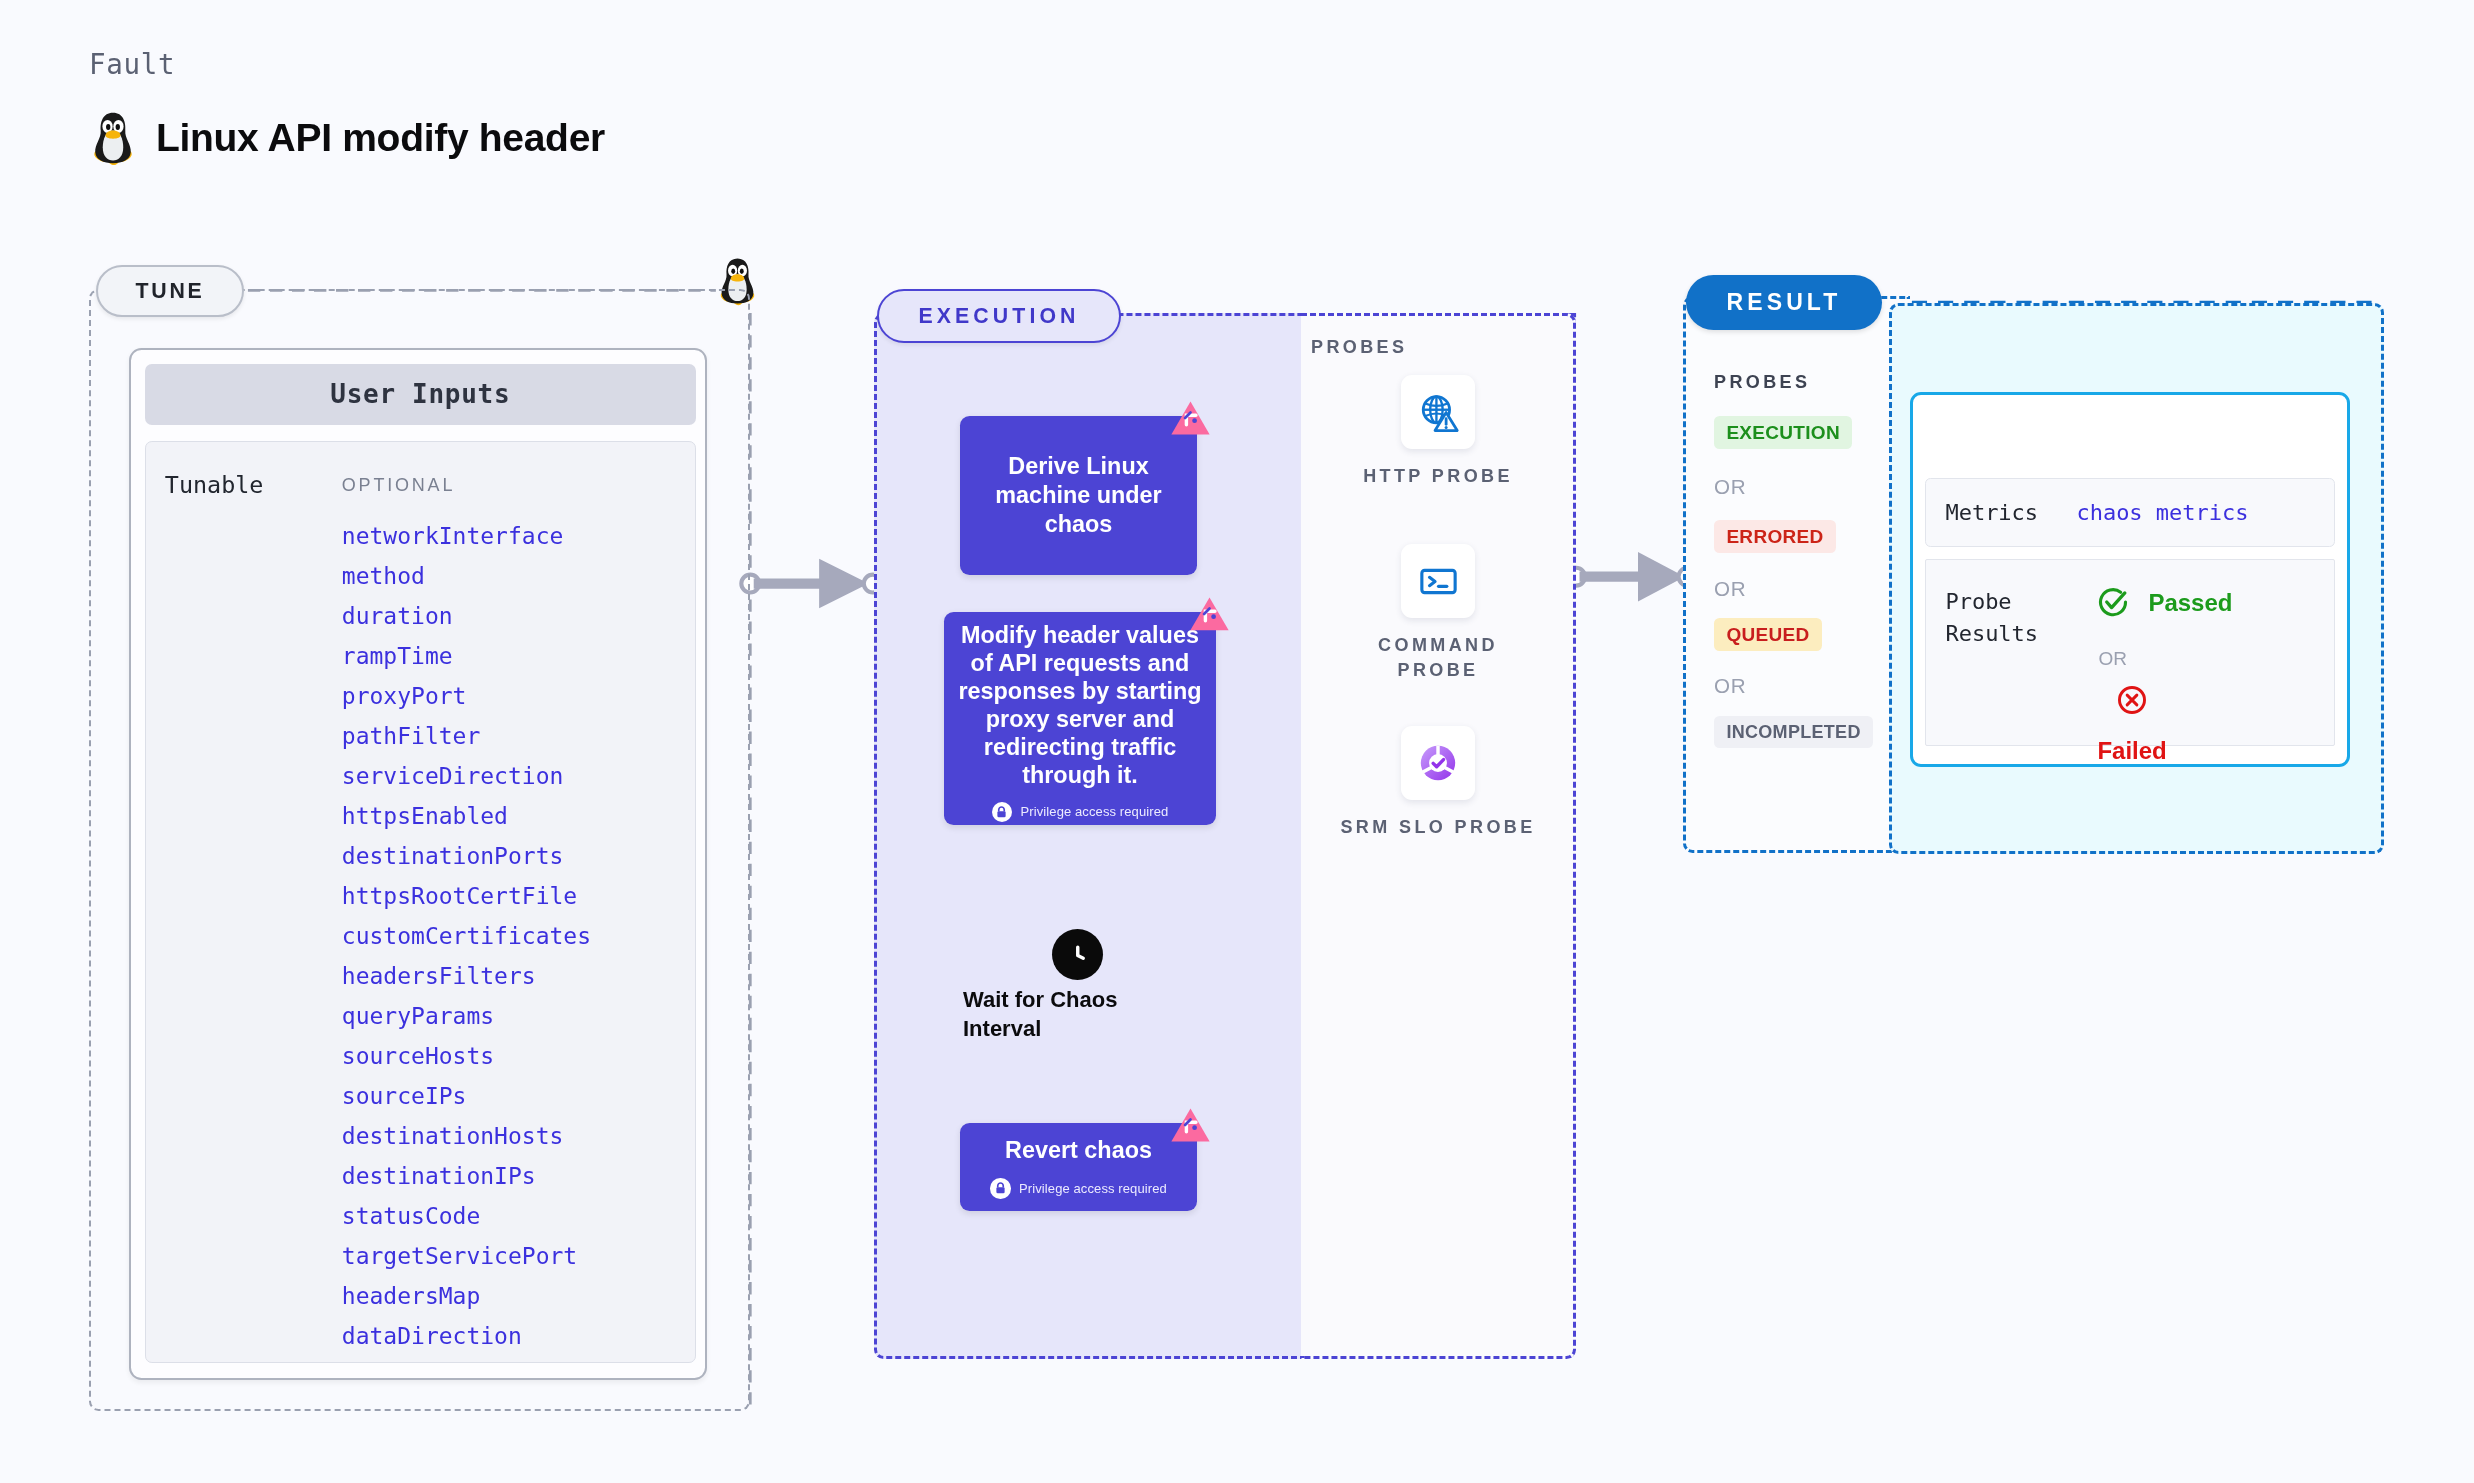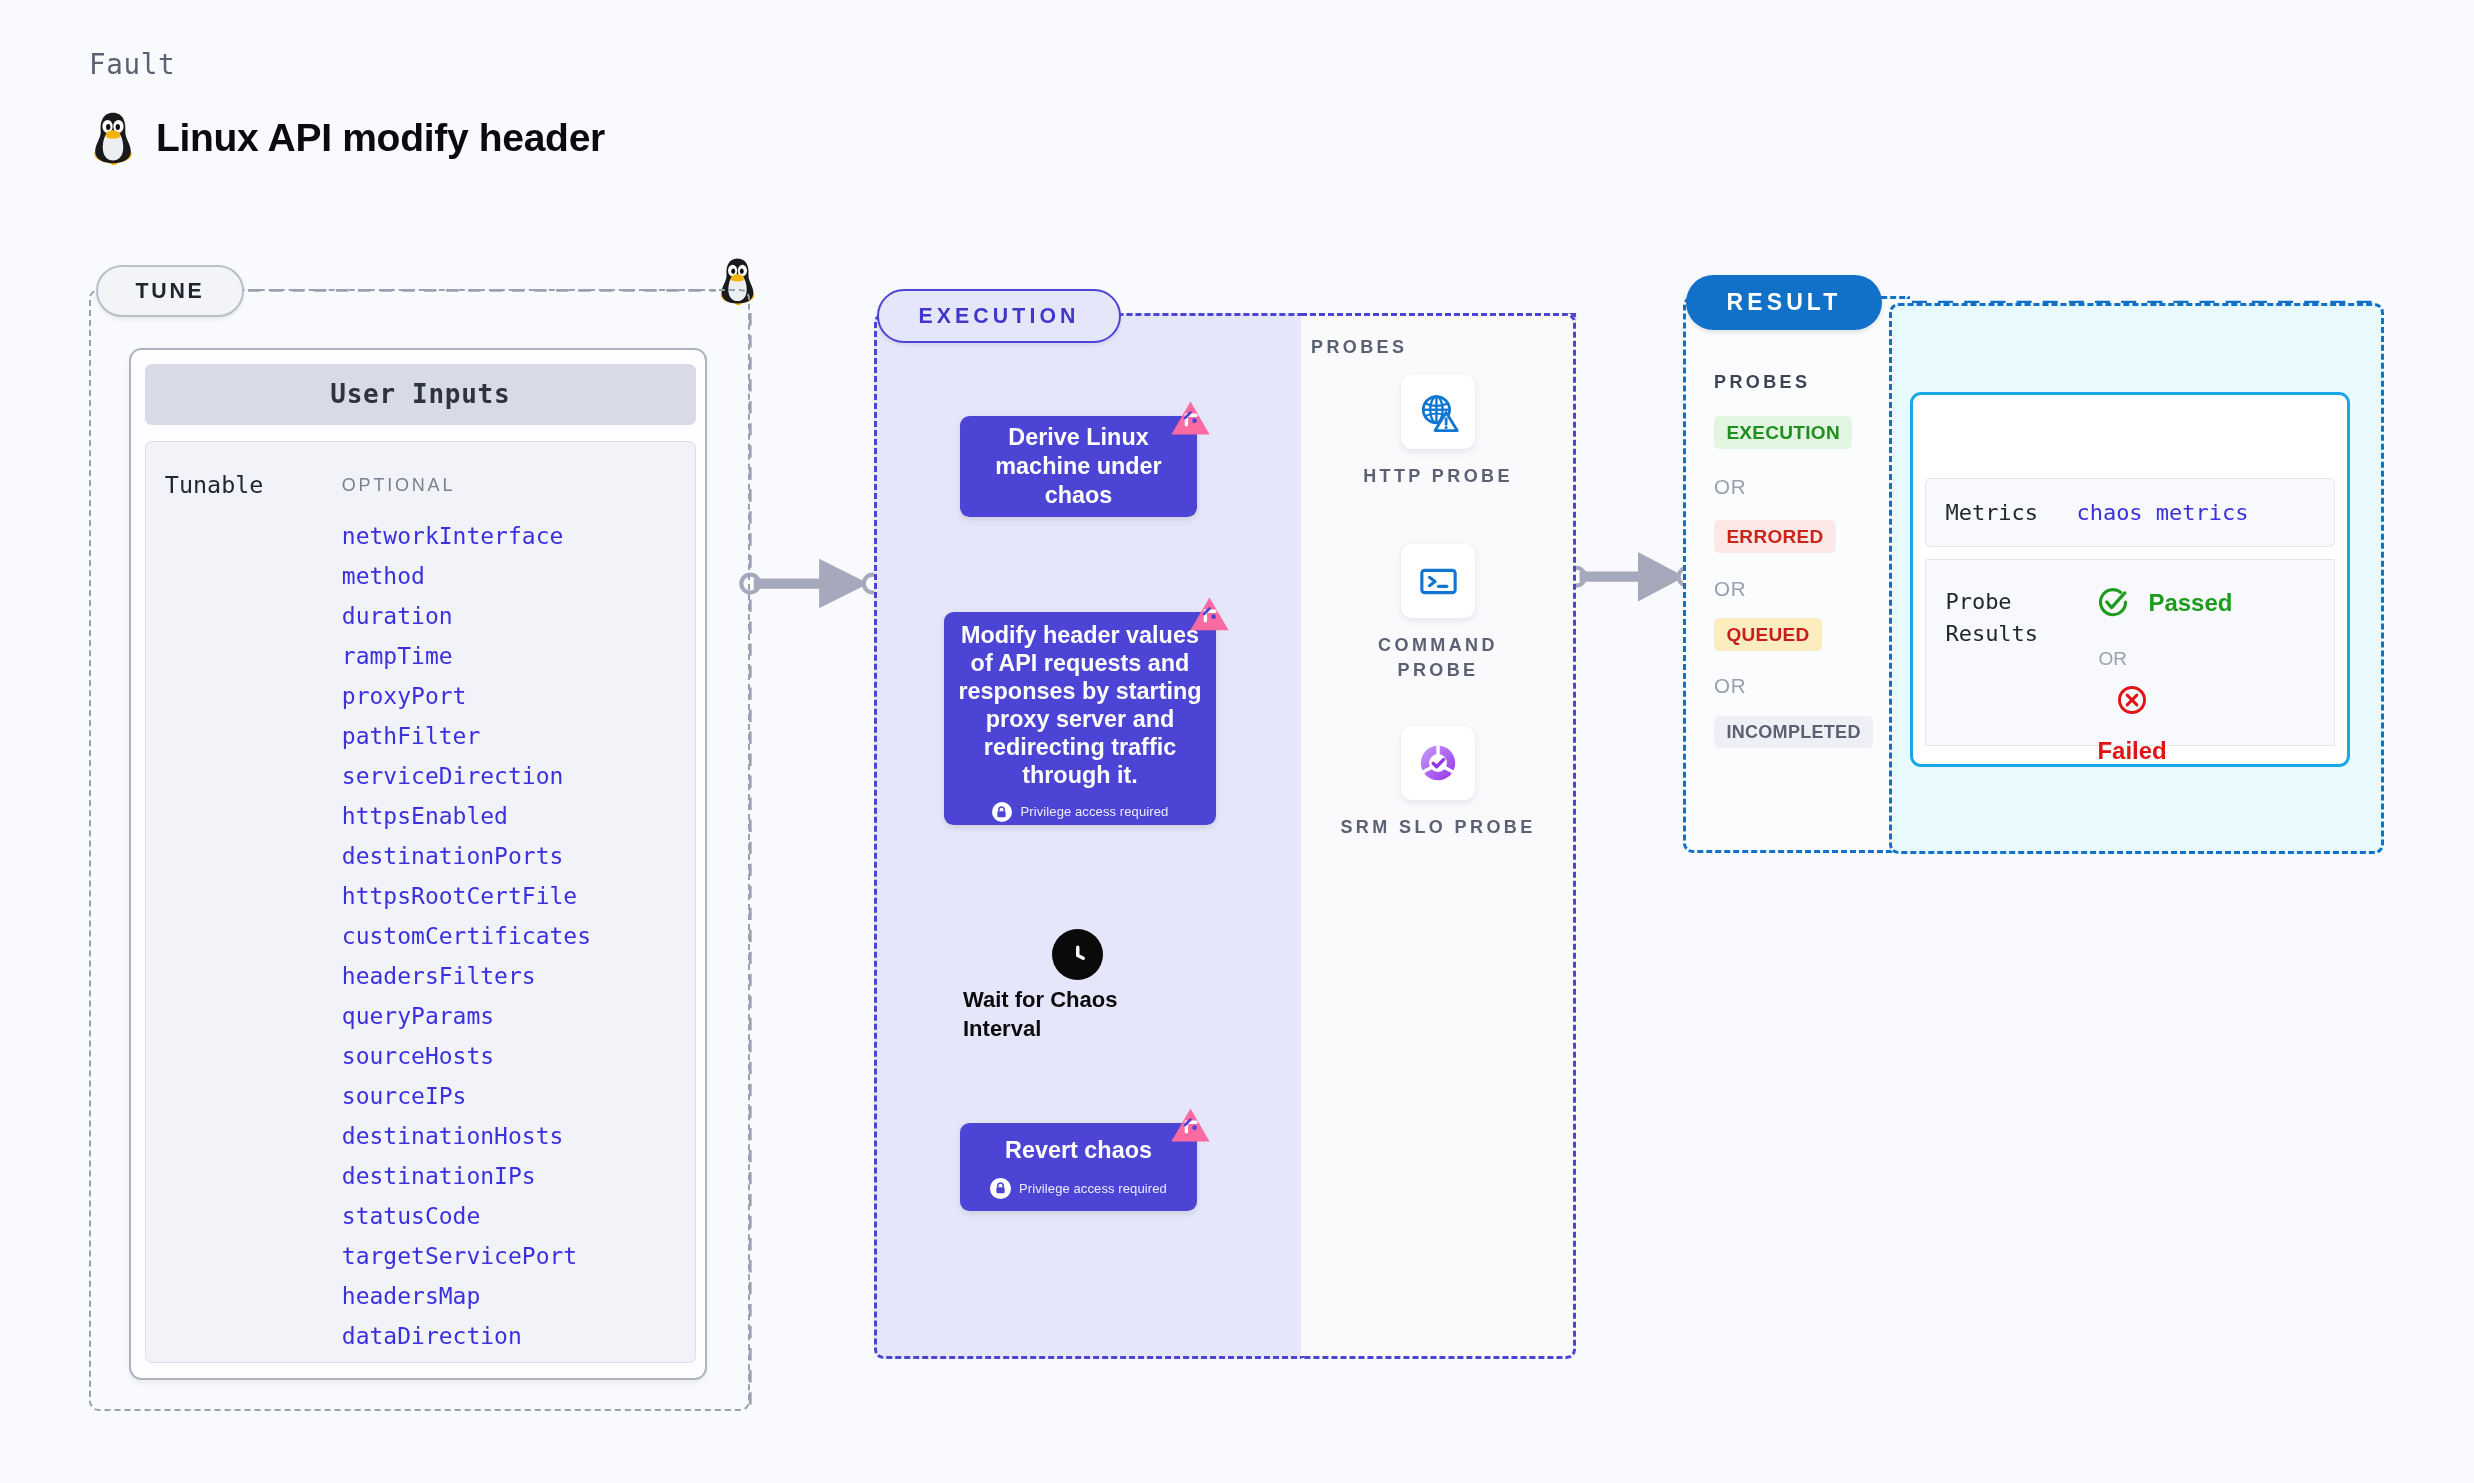--- a/index.html
+++ b/index.html
@@ -113,21 +113,21 @@
   }
 
   
   .node{
     position:absolute;box-sizing:border-box;
     background:#4C44D4;border-radius:9.6px;color:#fff;
     display:flex;flex-direction:column;align-items:center;justify-content:center;
     text-align:center;font-weight:bold;
     box-shadow:0 2.8px 6.9px rgba(0,0,0,.10);
   }
-  #node-derive{left:960px;top:416px;width:237px;height:101px;font-size:23.4px;line-height:29px;padding:0 15px;}
+  #node-derive{left:960px;top:416px;width:237px;height:159px;font-size:23.4px;line-height:29px;padding:0 15px;}
   #node-modify{left:944px;top:612px;width:272px;height:213px;font-size:23.4px;line-height:28px;padding:9.6px 12.4px 0;}
   #node-revert{left:960px;top:1123px;width:237px;height:88px;font-size:23.4px;line-height:27.5px;padding-top:5.5px;}
 
   .priv{
     display:flex;align-items:center;gap:8.3px;margin-top:9.6px;
     font-size:13px;font-weight:normal;color:#ECEBFF;letter-spacing:0.1px;
   }
   .lock-ic{
     width:20.6px;height:20.6px;border-radius:50%;background:#fff;
     display:flex;align-items:center;justify-content:center;flex:0 0 auto;

